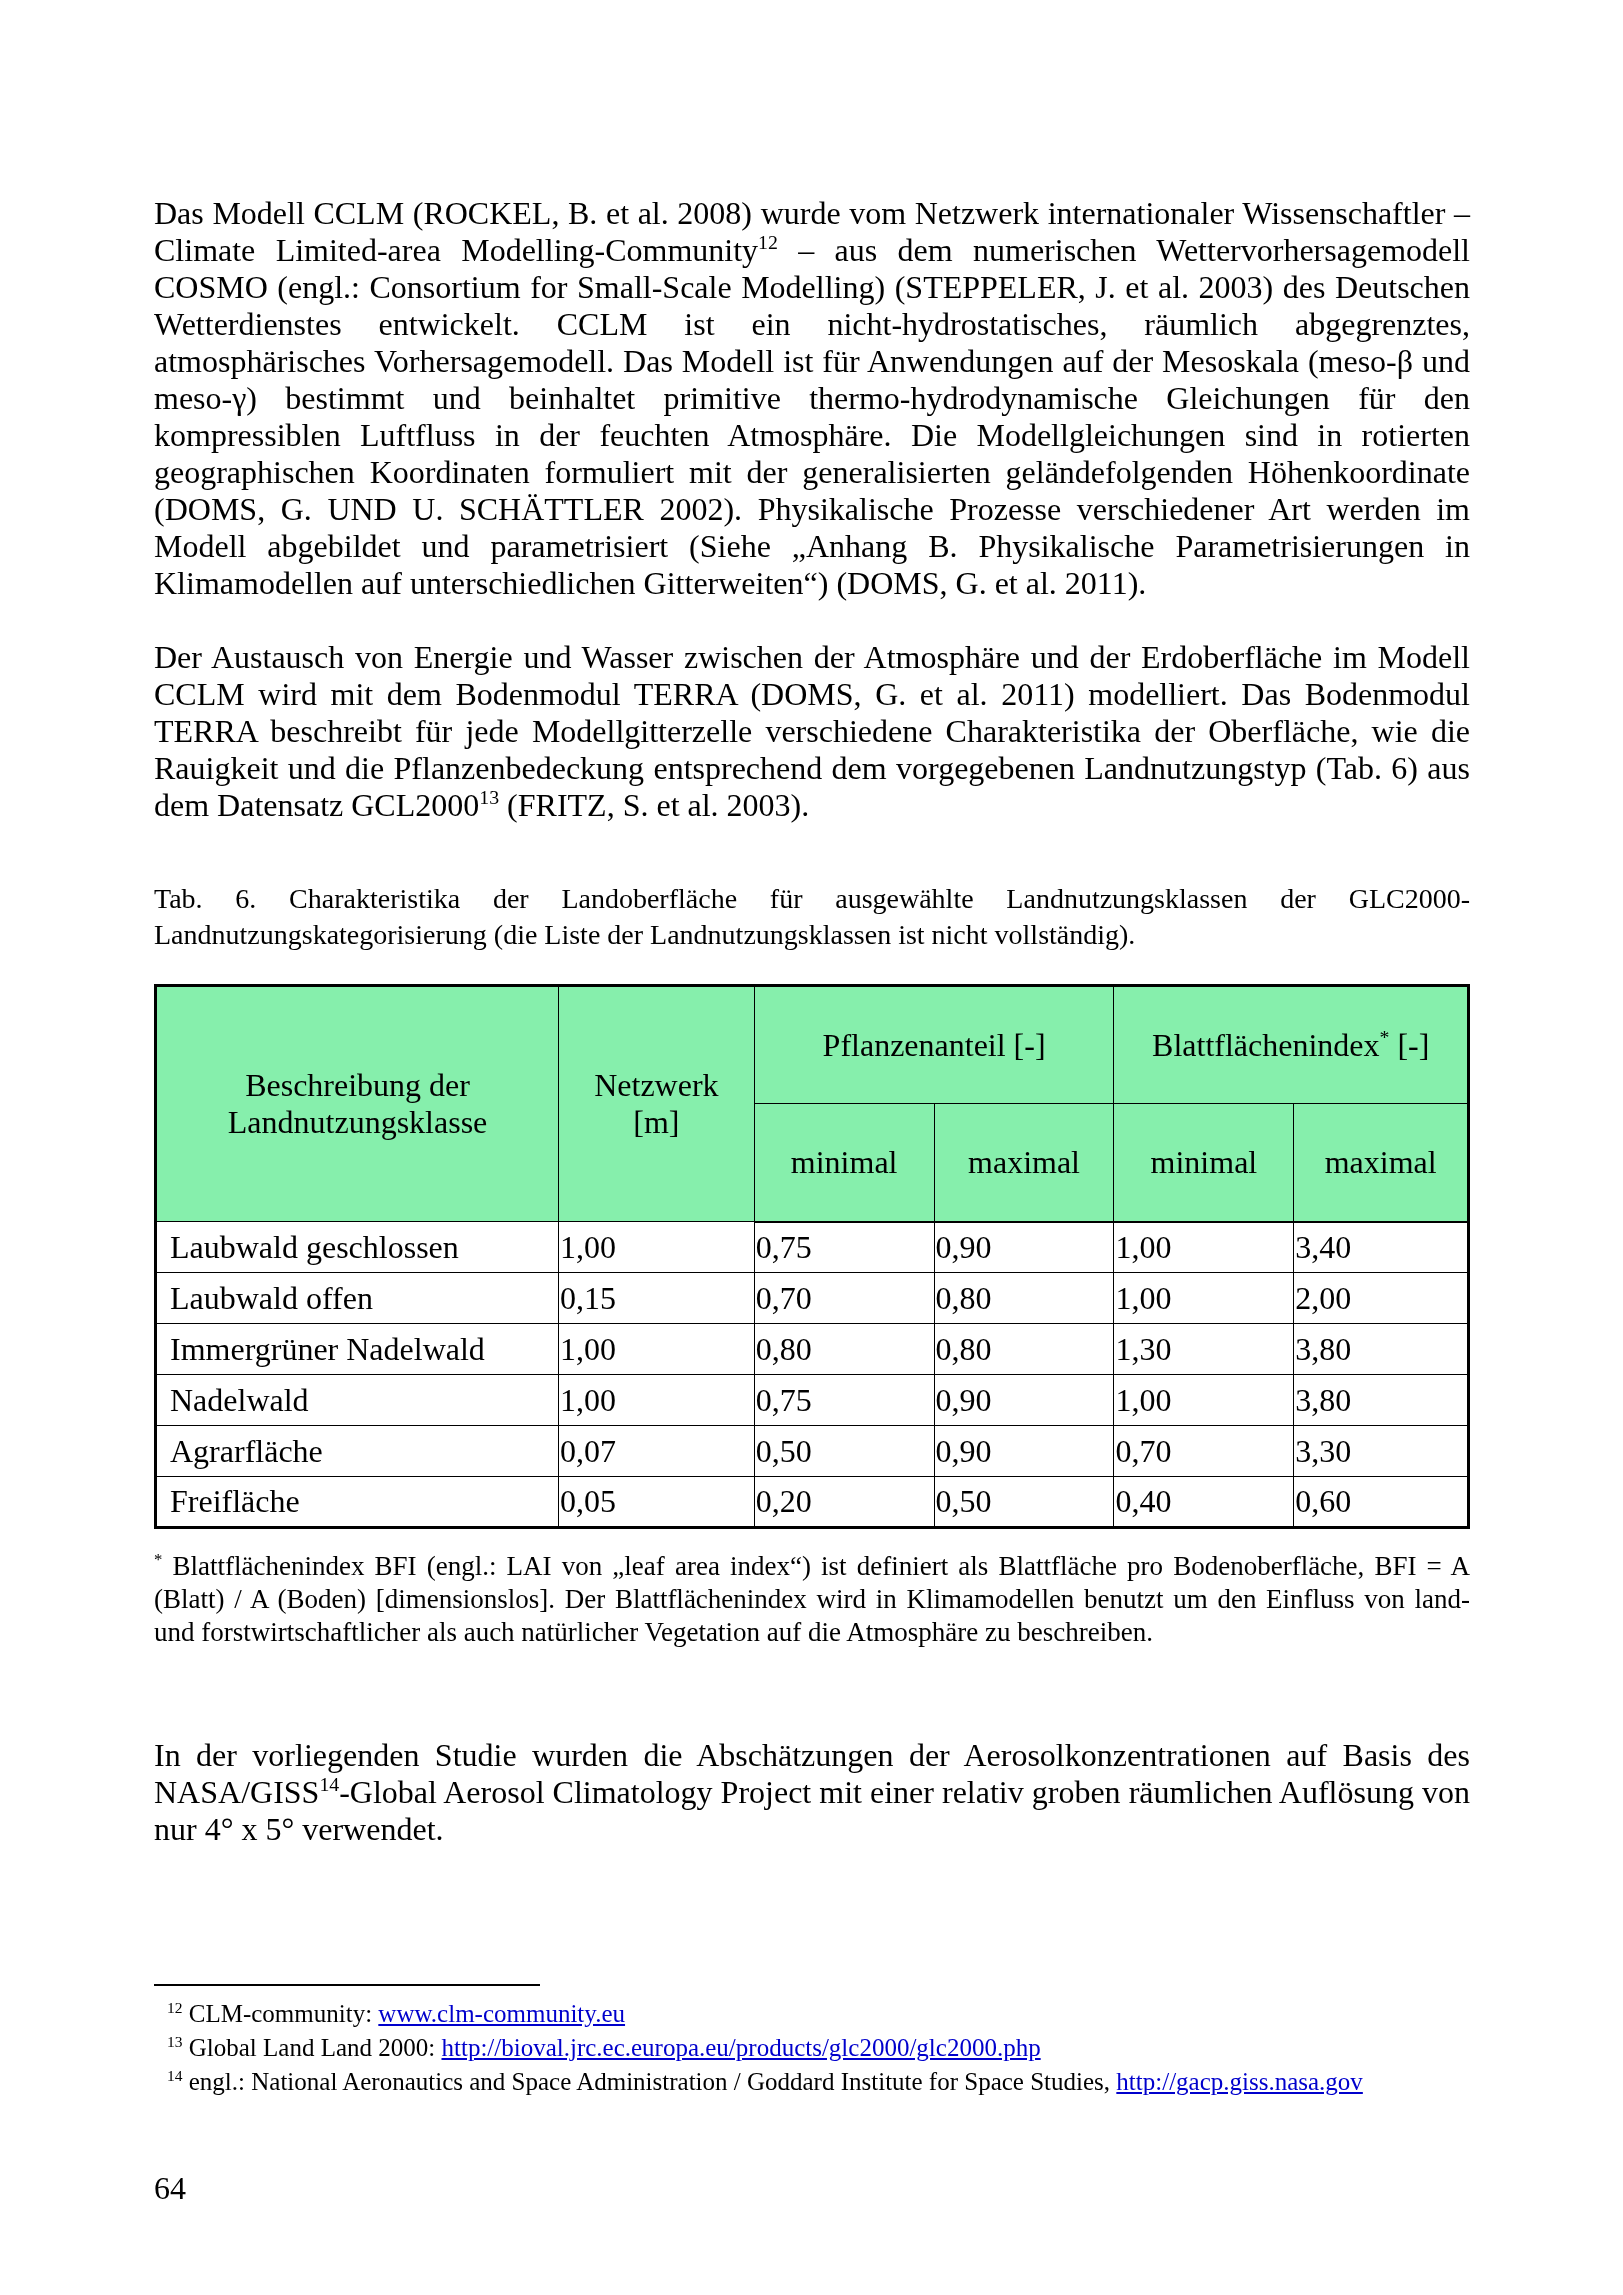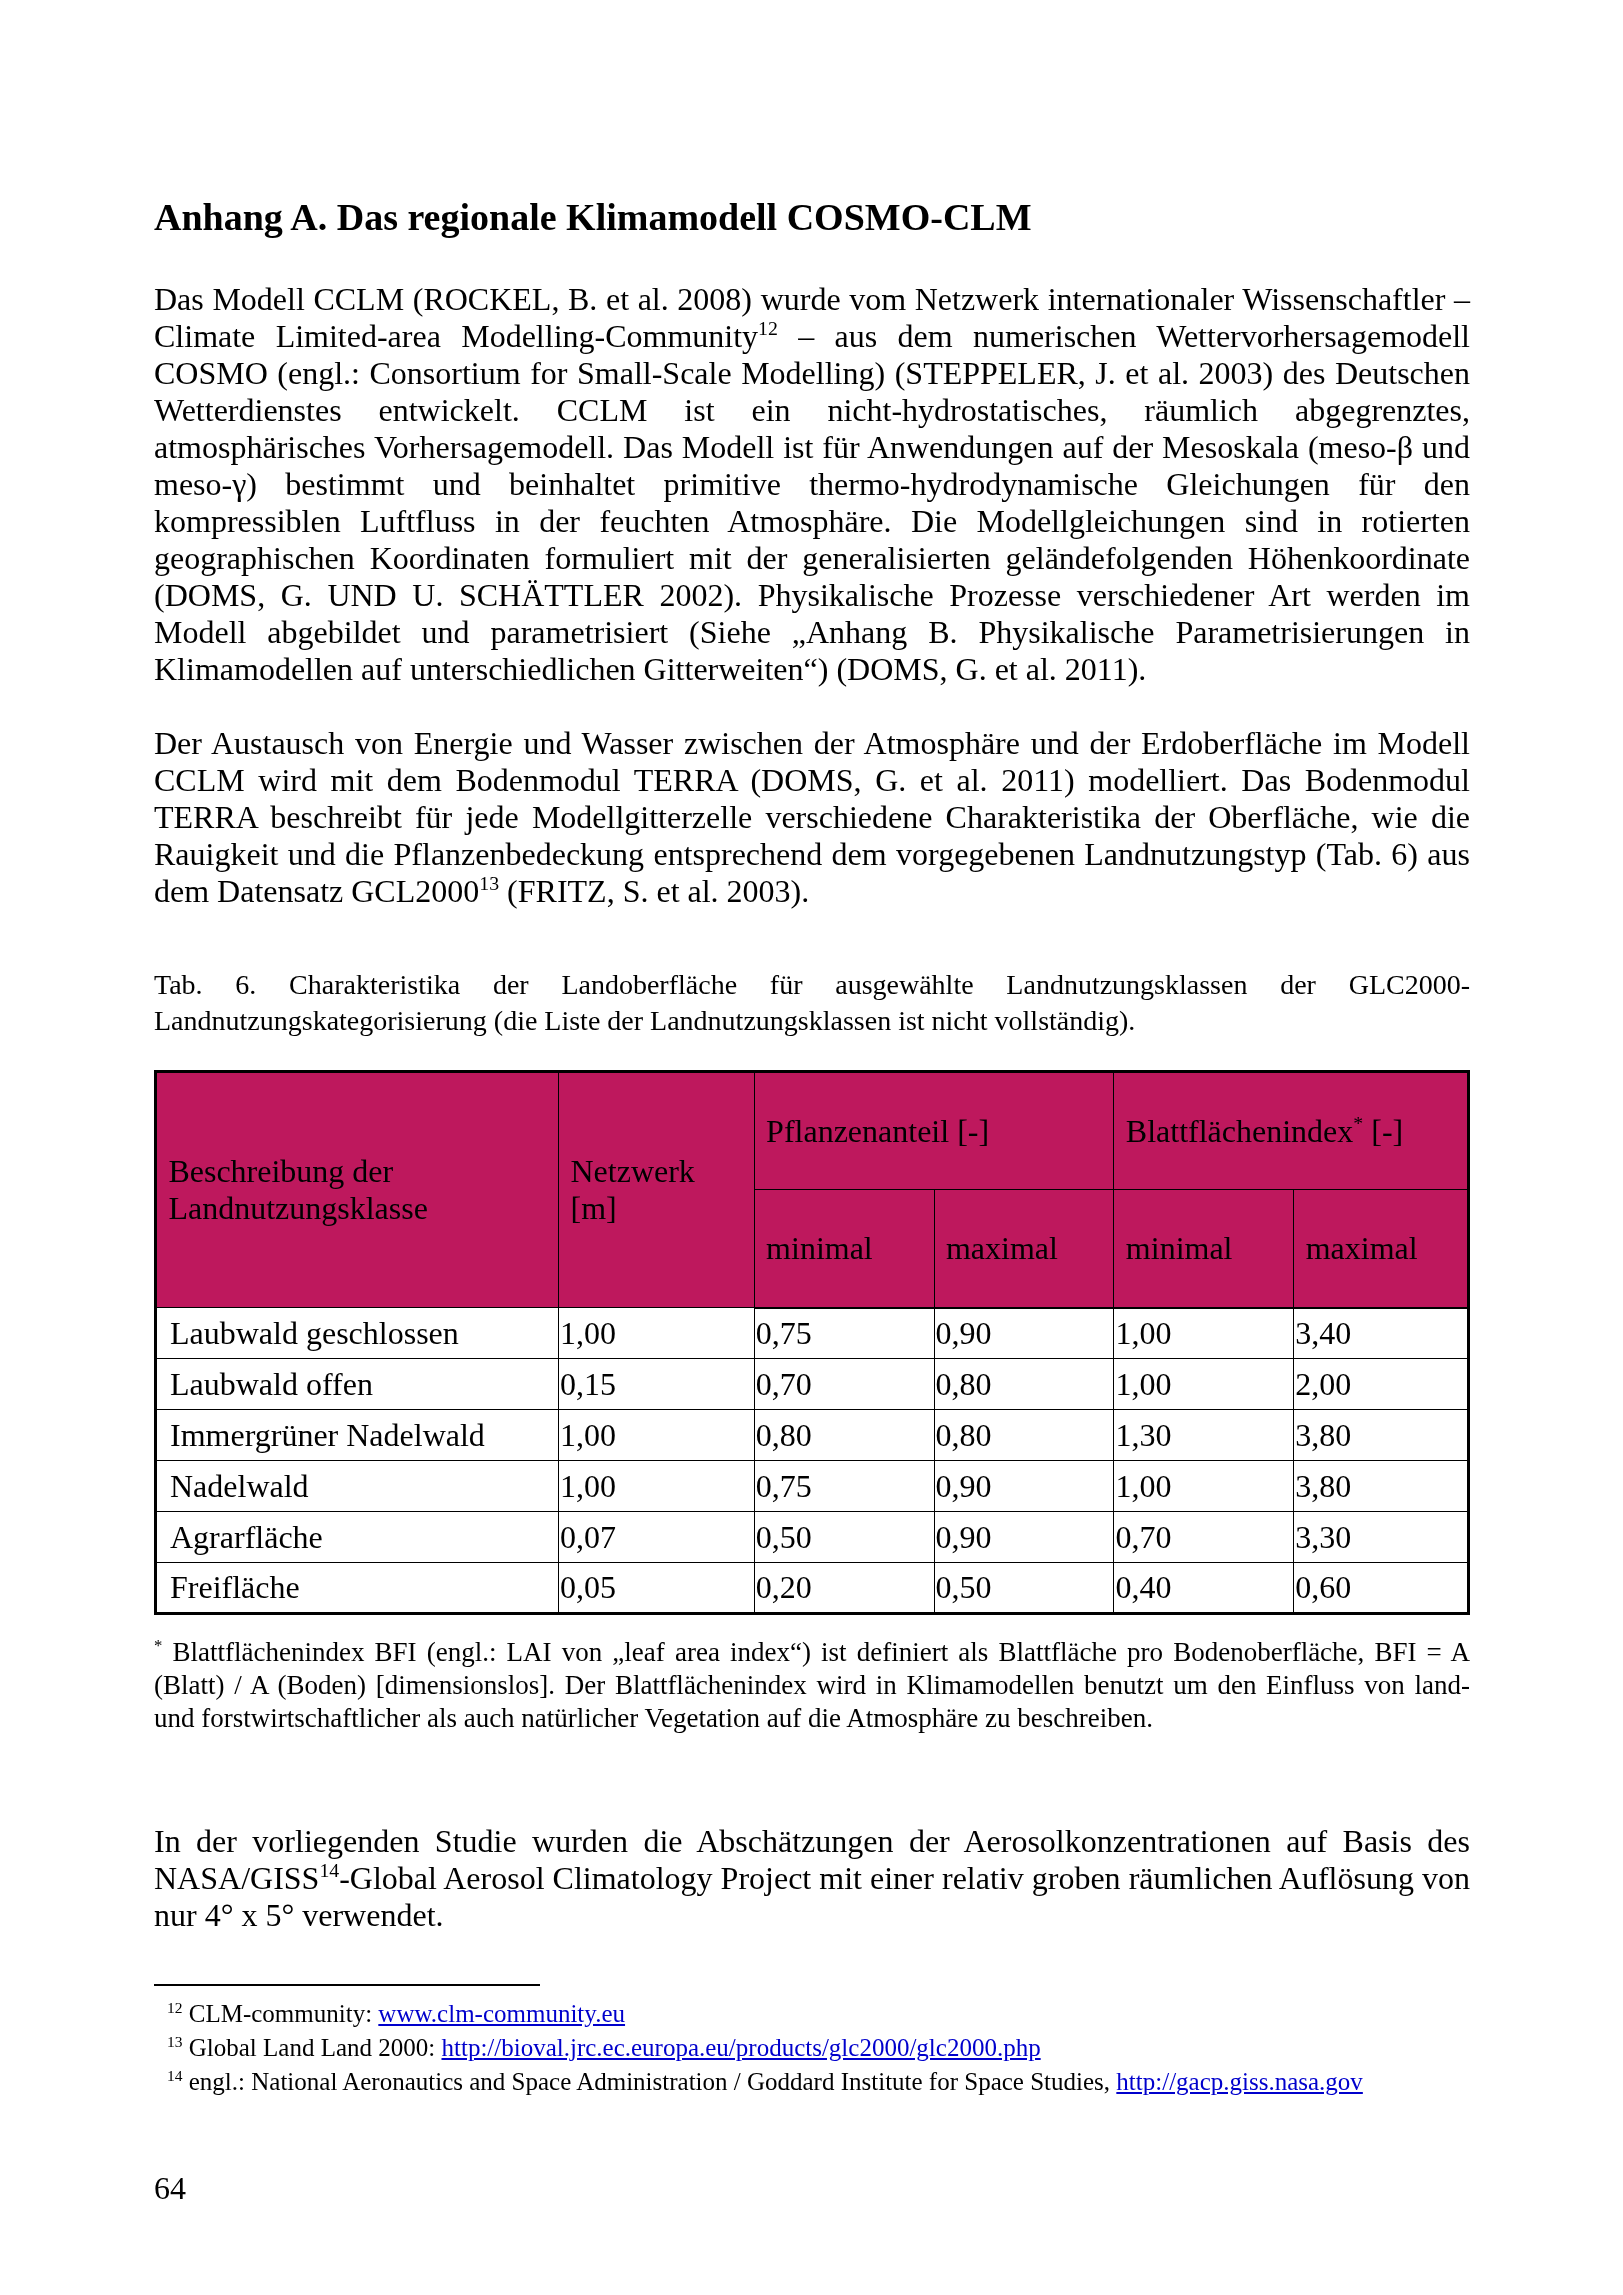--- a/index.html
+++ b/index.html
@@ -41,22 +41,22 @@
     width: 100%;
     border-collapse: collapse;
     border: 3.2px solid #000;
     font-size: 32px;
   }
   table.land-table th, table.land-table td {
     border: 1.6px solid #000;
     font-weight: normal;
   }
   table.land-table thead th {
-    background: #be185d;
-    text-align: left;
+    background: #86efac;
+    text-align: center;
     vertical-align: middle;
     padding: 6.5px 11.4px;
   }
   table.land-table thead tr { height: 118px; }
   table.land-table thead tr.subhead th { border-bottom: 2.4px solid #000; }
   table.land-table tbody tr { height: 51px; }
   table.land-table tbody td { vertical-align: middle; background: #ffffff; }
   td.cell-name { text-align: left; padding-left: 13px; }
   td.cell-num { text-align: left; padding-right: 19.5px; }
   .table-footnote {
@@ -90,21 +90,20 @@
     left: 154px;
     top: 2170px;
     font-size: 32px;
   }
 </style>
 </head>
 <body>
 
 <div class="page">
 
-  <h1 class="doc-heading">Anhang A. Das regionale Klimamodell COSMO-CLM</h1>
 
   <p class="body-text"><span>Das Modell CCLM (ROCKEL, B. et al. 2008) wurde vom Netzwerk internationaler Wissenschaftler – Climate Limited-area Modelling-Community</span><sup>12</sup><span> – aus dem numerischen Wettervorhersagemodell COSMO (engl.: Consortium for Small-Scale Modelling) (STEPPELER, J. et al. 2003) des Deutschen Wetterdienstes entwickelt. CCLM ist ein nicht-hydrostatisches, räumlich abgegrenztes, atmosphärisches Vorhersagemodell. Das Modell ist für Anwendungen auf der Mesoskala (meso-β und meso-γ) bestimmt und beinhaltet primitive thermo-hydrodynamische Gleichungen für den kompressiblen Luftfluss in der feuchten Atmosphäre. Die Modellgleichungen sind in rotierten geographischen Koordinaten formuliert mit der generalisierten geländefolgenden Höhenkoordinate (DOMS, G. UND U. SCHÄTTLER 2002). Physikalische Prozesse verschiedener Art werden im Modell abgebildet und parametrisiert (Siehe „Anhang B. Physikalische Parametrisierungen in Klimamodellen auf unterschiedlichen Gitterweiten“) (DOMS, G. et al. 2011).</span></p>
 
   <p class="body-text before-caption"><span>Der Austausch von Energie und Wasser zwischen der Atmosphäre und der Erdoberfläche im Modell CCLM wird mit dem Bodenmodul TERRA (DOMS, G. et al. 2011) modelliert. Das Bodenmodul TERRA beschreibt für jede Modellgitterzelle verschiedene Charakteristika der Oberfläche, wie die Rauigkeit und die Pflanzenbedeckung entsprechend dem vorgegebenen Landnutzungstyp (Tab. 6) aus dem Datensatz GCL2000</span><sup>13</sup><span> (FRITZ, S. et al. 2003).</span></p>
 
   <p class="table-caption">Tab. 6.  Charakteristika der Landoberfläche für ausgewählte Landnutzungsklassen der GLC2000-Landnutzungskategorisierung (die Liste der Landnutzungsklassen ist nicht vollständig).</p>
 
   <table class="land-table">
     <colgroup>
       <col style="width:30.7%">

